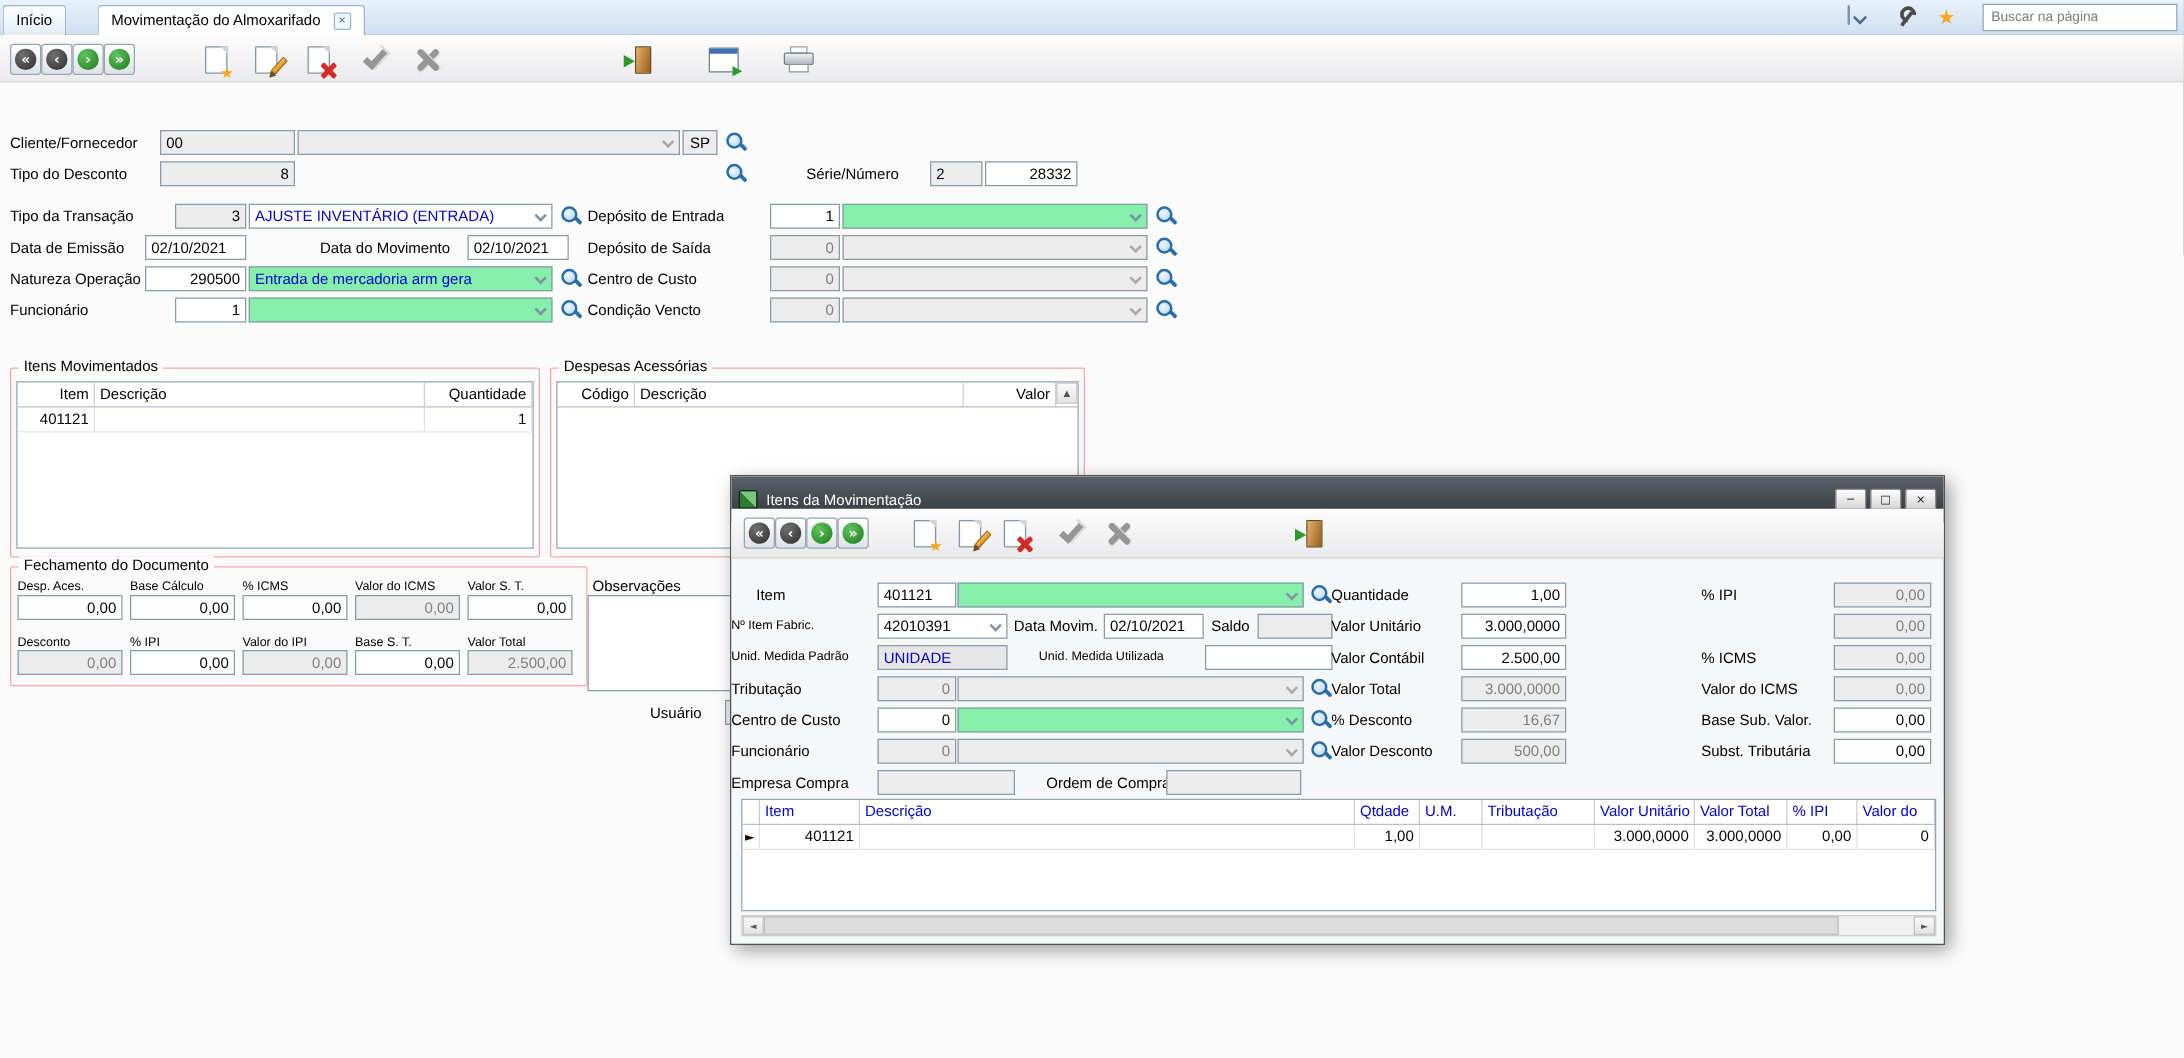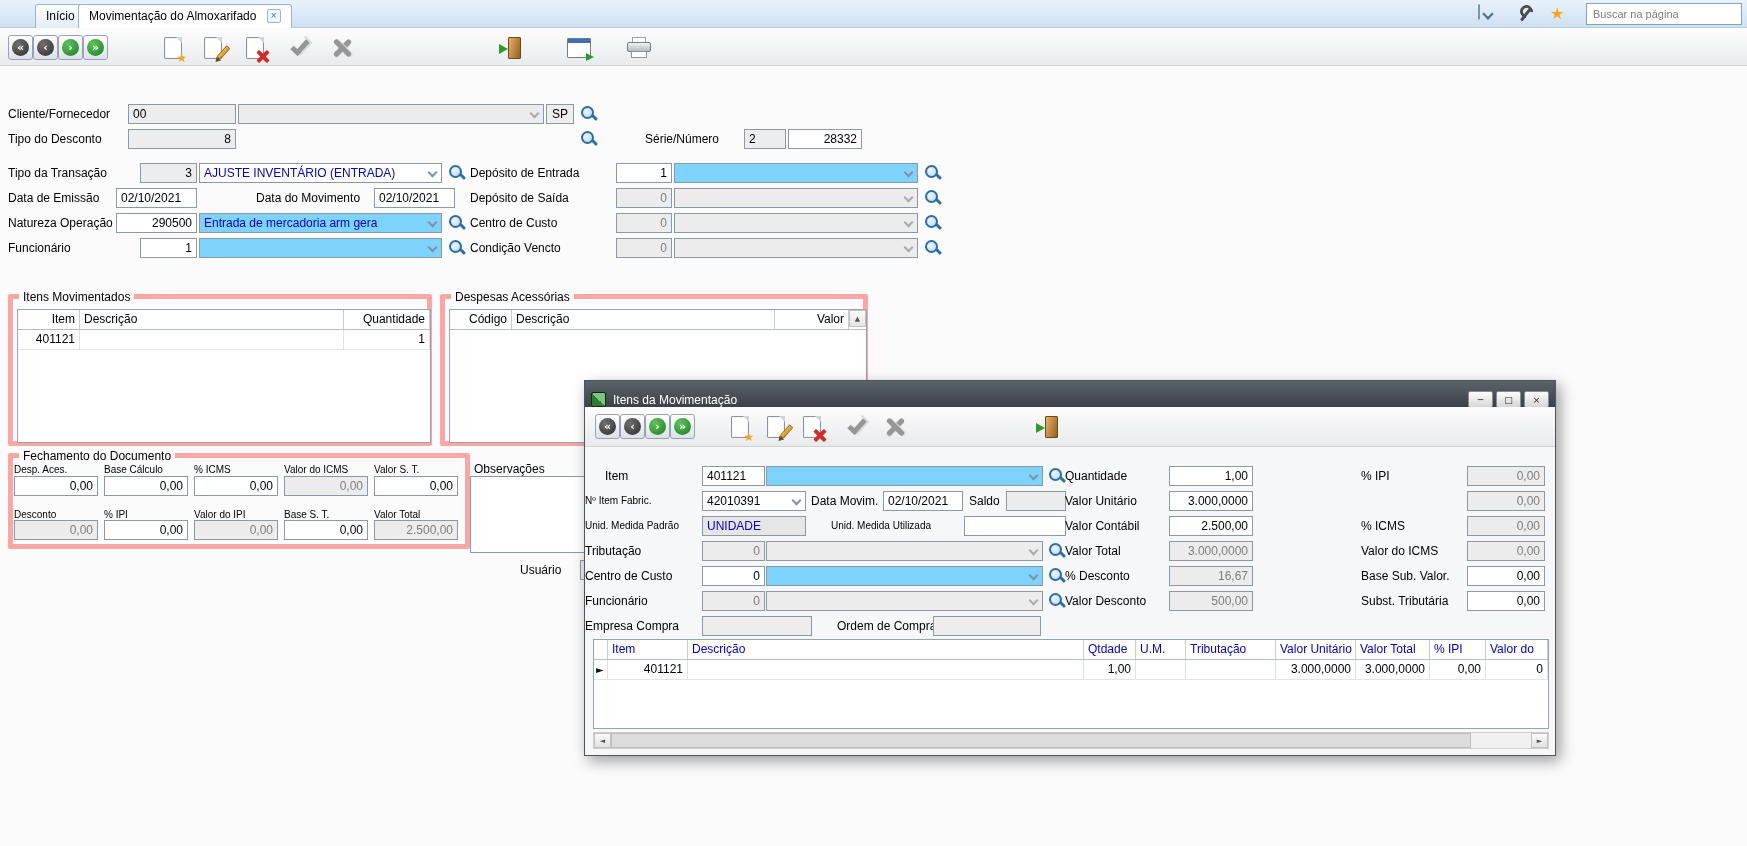--- a/index.html
+++ b/index.html
@@ -78,35 +78,35 @@
   
   .lbl{position:absolute;height:20px;line-height:20px;text-align:left;white-space:nowrap}
   .lbl.l{text-align:left}
   .lbl.sm{font-size:10px}
   .fld{position:absolute;height:20px;line-height:18px;border:1px solid #8a98a8;background:#fff;
        padding:0 4px;white-space:nowrap;overflow:hidden}
   .fld.num{text-align:right}
   .fld.c{text-align:center}
   .fld.gry{background:#ededed}
   .fld.dis{background:#ececec;color:#7e7e7e}
-  .fld.ylw{background:#7dd3fc;color:#0000cc}
+  .fld.ylw{background:#86efac;color:#0000cc}
   .fld.blue{color:#0000cc}
   .combo{padding-right:18px}
   .chev{position:absolute;right:5px;top:5px;width:7px;height:7px;border-right:2px solid #7f93a6;
         border-bottom:2px solid #7f93a6;transform:rotate(45deg)}
   .dis .chev{border-color:#aaa}
   .lookup{position:absolute;width:18px;height:18px;cursor:pointer}
   .lookup::before{content:"";position:absolute;left:1px;top:1px;width:9px;height:9px;border:2px solid #2a6da8;
                   border-radius:50%;background:radial-gradient(circle at 35% 35%,#ecf6ff,#b9d7ef)}
   .lookup::after{content:"";position:absolute;left:11px;top:11px;width:7px;height:3px;background:#2a6da8;
                  border-radius:1px;transform:rotate(45deg)}
   .tarea{position:absolute;border:1px solid #8a98a8;background:#fff}
 
   
-  .group{position:absolute;border:5px solid #fca5a5;border-radius:2px}
+  .group{position:absolute;border:1px solid #fca5a5;border-radius:2px}
   .gtitle{position:absolute;top:-9px;left:6px;background:#fbfbfb;padding:0 4px;white-space:nowrap}
   .tbl{position:absolute;background:#fff;border:1px solid #97a3ae;display:flex;flex-direction:column;overflow:hidden}
   .trow{display:flex;height:20px;line-height:19px;border-bottom:1px solid #e4e4e4;flex:none}
   .trow.hdr{border-bottom:1px solid #b7bec6}
   .tcell{padding:0 4px;border-right:1px solid #e0e0e0;overflow:hidden;white-space:nowrap;flex:none}
   .hdr .tcell{border-right:1px solid #c7cdd5}
   .tcell.r{text-align:right}
   .tcell.grow{flex:1}
   .vstrip{position:absolute;right:0;top:0;width:17px;height:17px;border:1px solid #c2c2c2;background:linear-gradient(#fafafa,#e4e4e4);
           display:flex;align-items:center;justify-content:center;font-size:7px;color:#555;cursor:pointer;font-family:"DejaVu Sans",sans-serif}
@@ -128,21 +128,21 @@
           border:1px solid #c2c2c2;display:flex;align-items:center;justify-content:center;font-size:7px;color:#555;
           cursor:pointer;font-family:"DejaVu Sans",sans-serif}
   .sb-thumb{position:absolute;top:0;height:15px;background:#dcdcdc;border:1px solid #bdbdbd;cursor:grab}
 </style>
 </head>
 <body>
 
 <div class="screen">
 
   <div class="topbar">
-    <div class="btab" style="left:35px">
+    <div class="btab" style="left:2px">
       <span>Início</span>
     </div>
     <div class="btab active" style="left:78px">
       <span>Movimentação do Almoxarifado</span>
       <span class="tab-close">×</span>
     </div>
     <span class="mini-ic" style="left:1478px"><span class="dd-box"></span></span>
     <span class="mini-ic wrench" style="left:1516px"></span>
     <span class="mini-ic star-ic" style="left:1550px">★</span>
     <input class="search" style="left: 1586px; width: 156px;" placeholder="Buscar na página">

